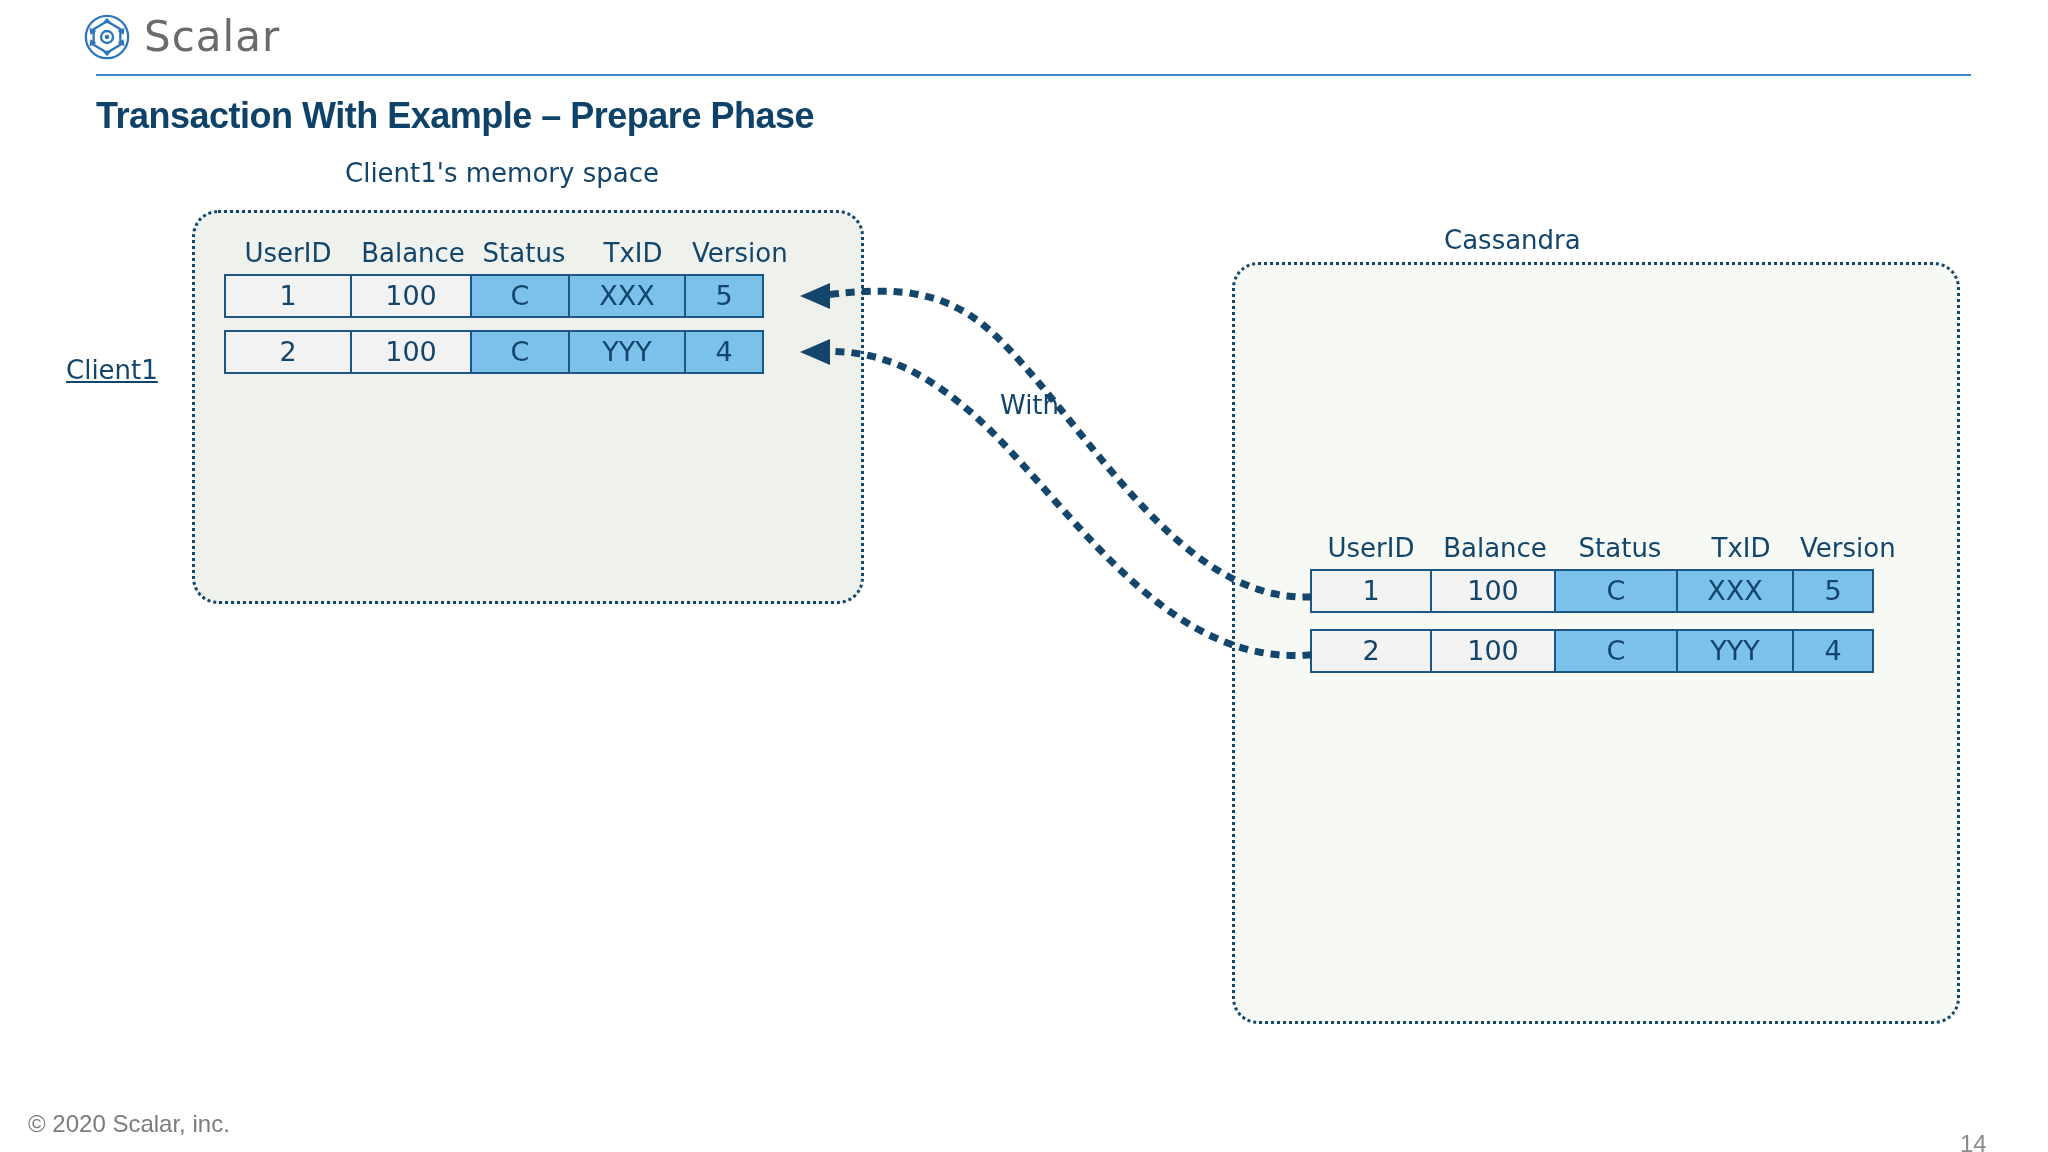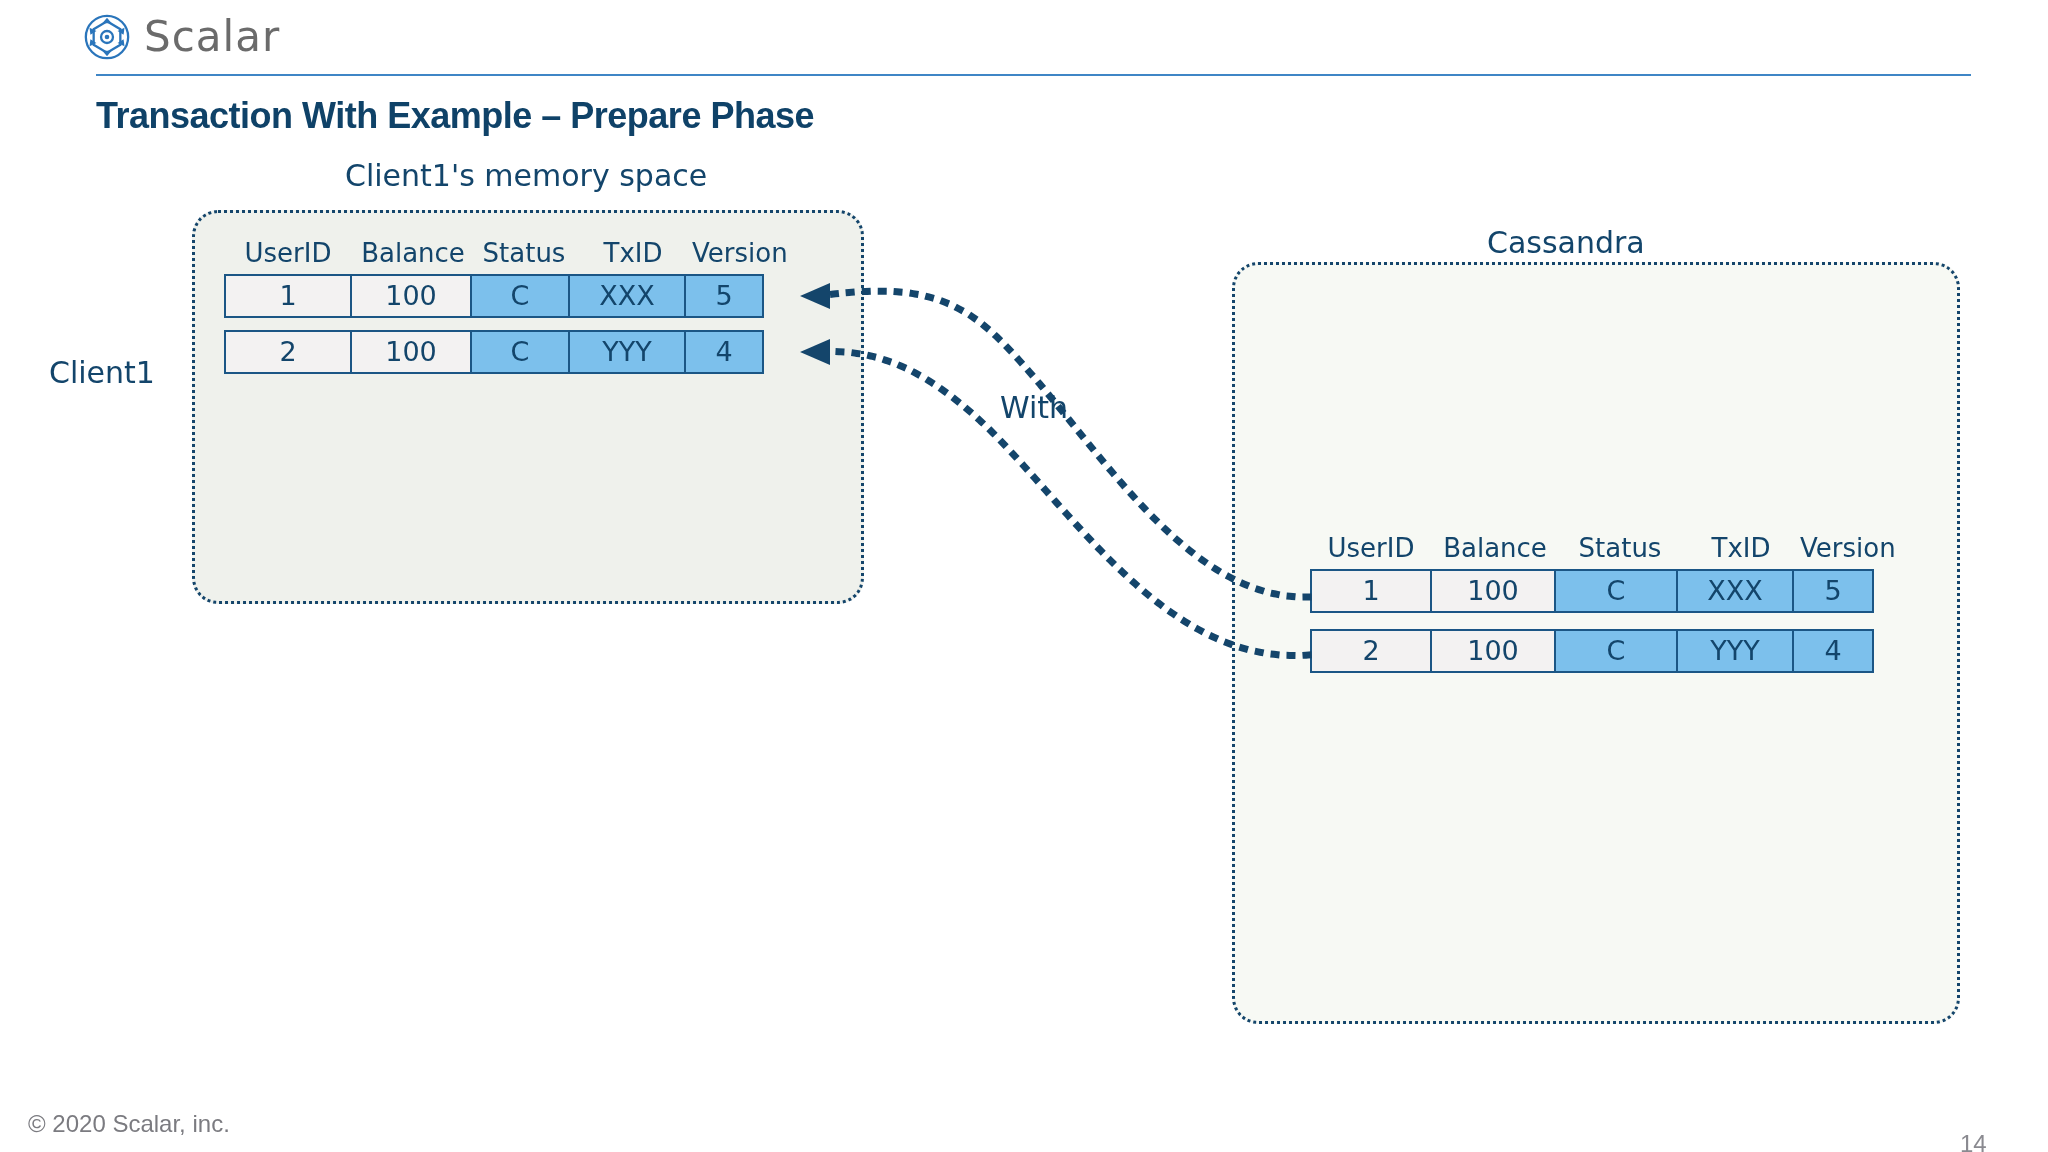--- a/index.html
+++ b/index.html
@@ -53,21 +53,21 @@
     color: #0f4268;
     letter-spacing: -0.5px;
     white-space: nowrap;
     font-family: "Liberation Sans", sans-serif;
   }
 
   
   .dlabel {
     position: absolute;
     color: #13456b;
-    font-size: 30px;
+    font-size: 26px;
     font-family: "DejaVu Sans", sans-serif;
     font-weight: 400;
     white-space: nowrap;
   }
 
   
   .zone {
     position: absolute;
     border: 3px dotted #14456b;
     border-radius: 26px;
@@ -186,21 +186,21 @@
     <circle cx="50" cy="50" r="5" fill="#2a75bb"></circle>
   </svg>
   <div id="brand-word">Scalar</div>
 </div>
 <div id="header-rule"></div>
 
 <div id="page-title">Transaction With Example – Prepare Phase</div>
 
 <div class="dlabel" style="left:345px; top:158px;">Client1's memory space</div>
 <div id="client-zone" class="zone"></div>
-<div class="dlabel" style="left:49px; top:355px;">Client1</div>
+<div class="dlabel" style="left:66px; top:355px;text-decoration:underline;">Client1</div>
 
 <div id="client-table" class="tbl">
   <div class="tbl-head">
     <div class="th c0">UserID</div>
     <div class="th c1">Balance</div>
     <div class="th c2">Status</div>
     <div class="th c3">TxID</div>
     <div class="th c4">Version</div>
   </div>
   <div class="trow">
@@ -212,21 +212,21 @@
   </div>
   <div class="trow row2">
     <div class="cell plain c0">2</div>
     <div class="cell plain c1">100</div>
     <div class="cell hl c2">C</div>
     <div class="cell hl c3">YYY</div>
     <div class="cell hl c4">4</div>
   </div>
 </div>
 
-<div class="dlabel" style="left:1487px; top:225px;">Cassandra</div>
+<div class="dlabel" style="left:1444px; top:225px;">Cassandra</div>
 <div id="cassandra-zone" class="zone"></div>
 
 <div id="cassandra-table" class="tbl">
   <div class="tbl-head">
     <div class="th c0">UserID</div>
     <div class="th c1">Balance</div>
     <div class="th c2">Status</div>
     <div class="th c3">TxID</div>
     <div class="th c4">Version</div>
   </div>

